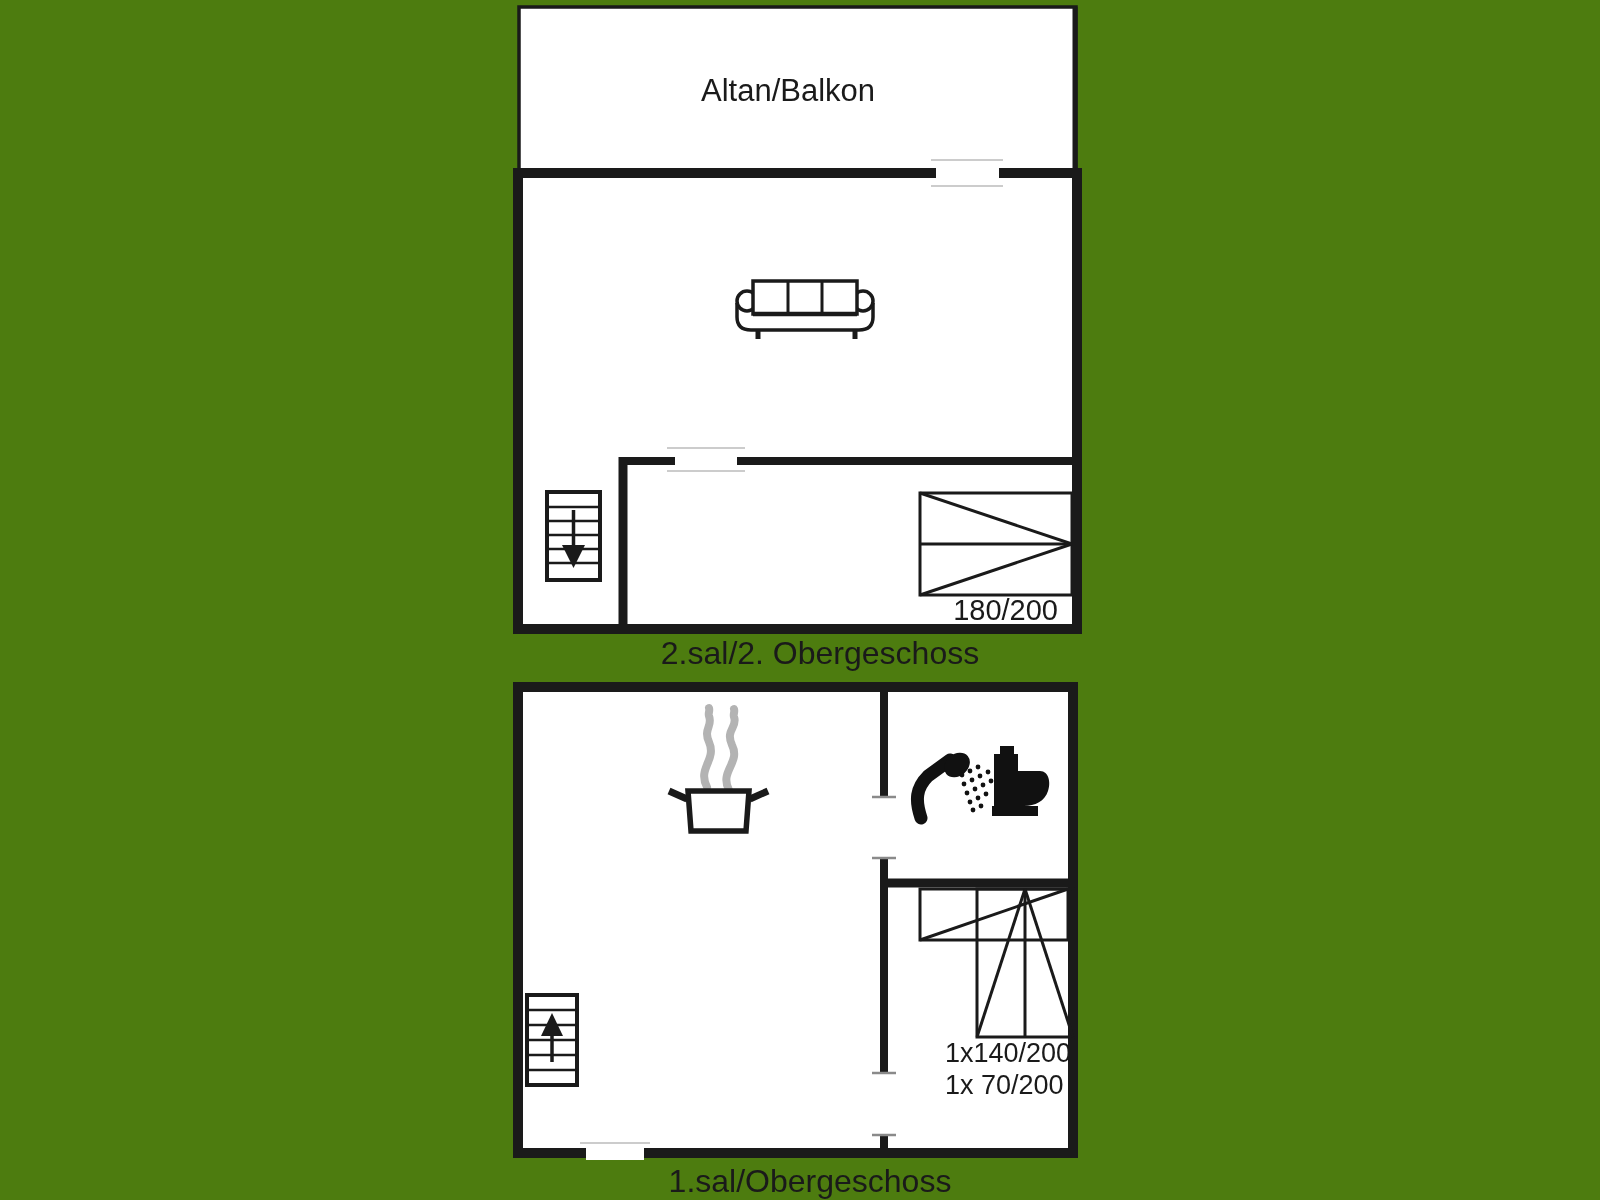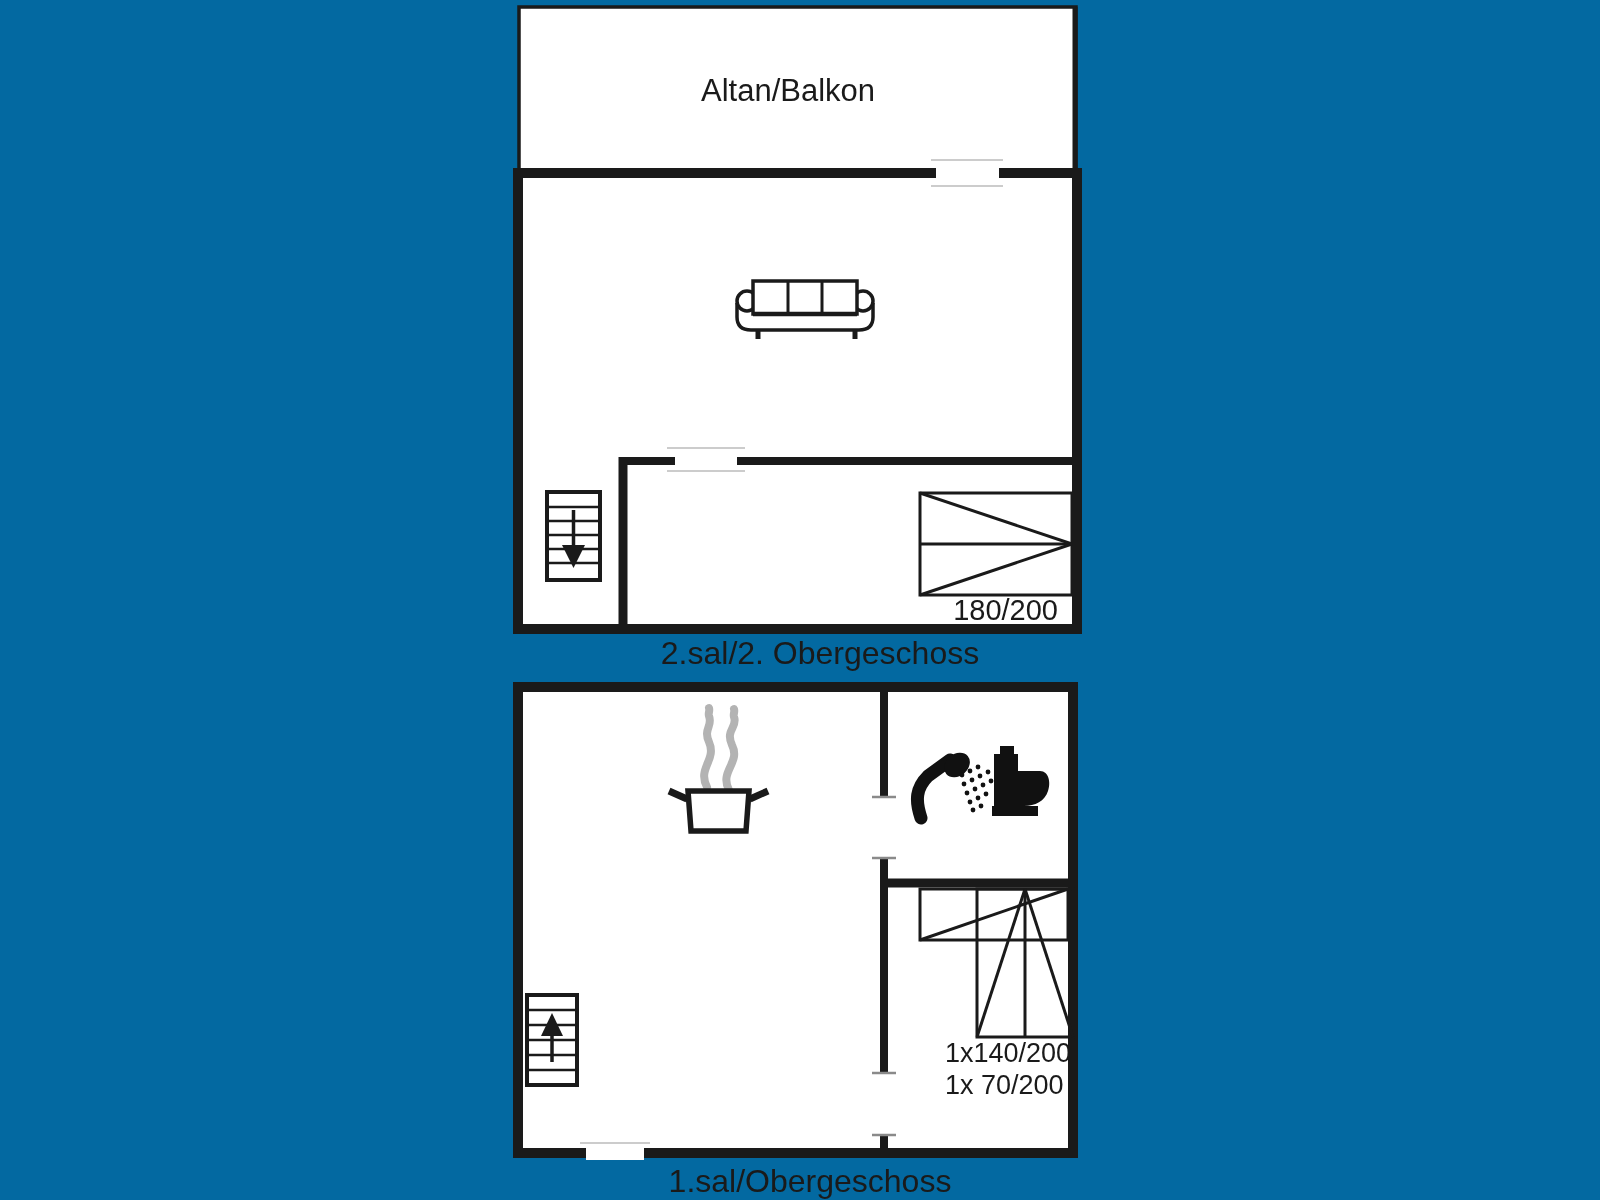--- a/index.html
+++ b/index.html
@@ -1,16 +1,16 @@
 <!DOCTYPE html>
 <html><head>
 <meta charset="utf-8">
 <style>
   html,body{margin:0;padding:0;background:#ffffff;}
-  .canvas{position:relative;width:1600px;height:1200px;background:#0369a1;overflow:hidden;
+  .canvas{position:relative;width:1600px;height:1200px;background:#4d7c0f;overflow:hidden;
           font-family:"Liberation Sans",sans-serif;}
   svg{position:absolute;left:0;top:0;}
   text{fill:#1a1a1a;font-family:"Liberation Sans",sans-serif;}
   .caption{font-size:32px;}
   .balcony-label{font-size:31px;}
   .bed-label{font-size:29px;}
   .bed-label-sm{font-size:27px;}
 </style>
 </head>
 <body>

